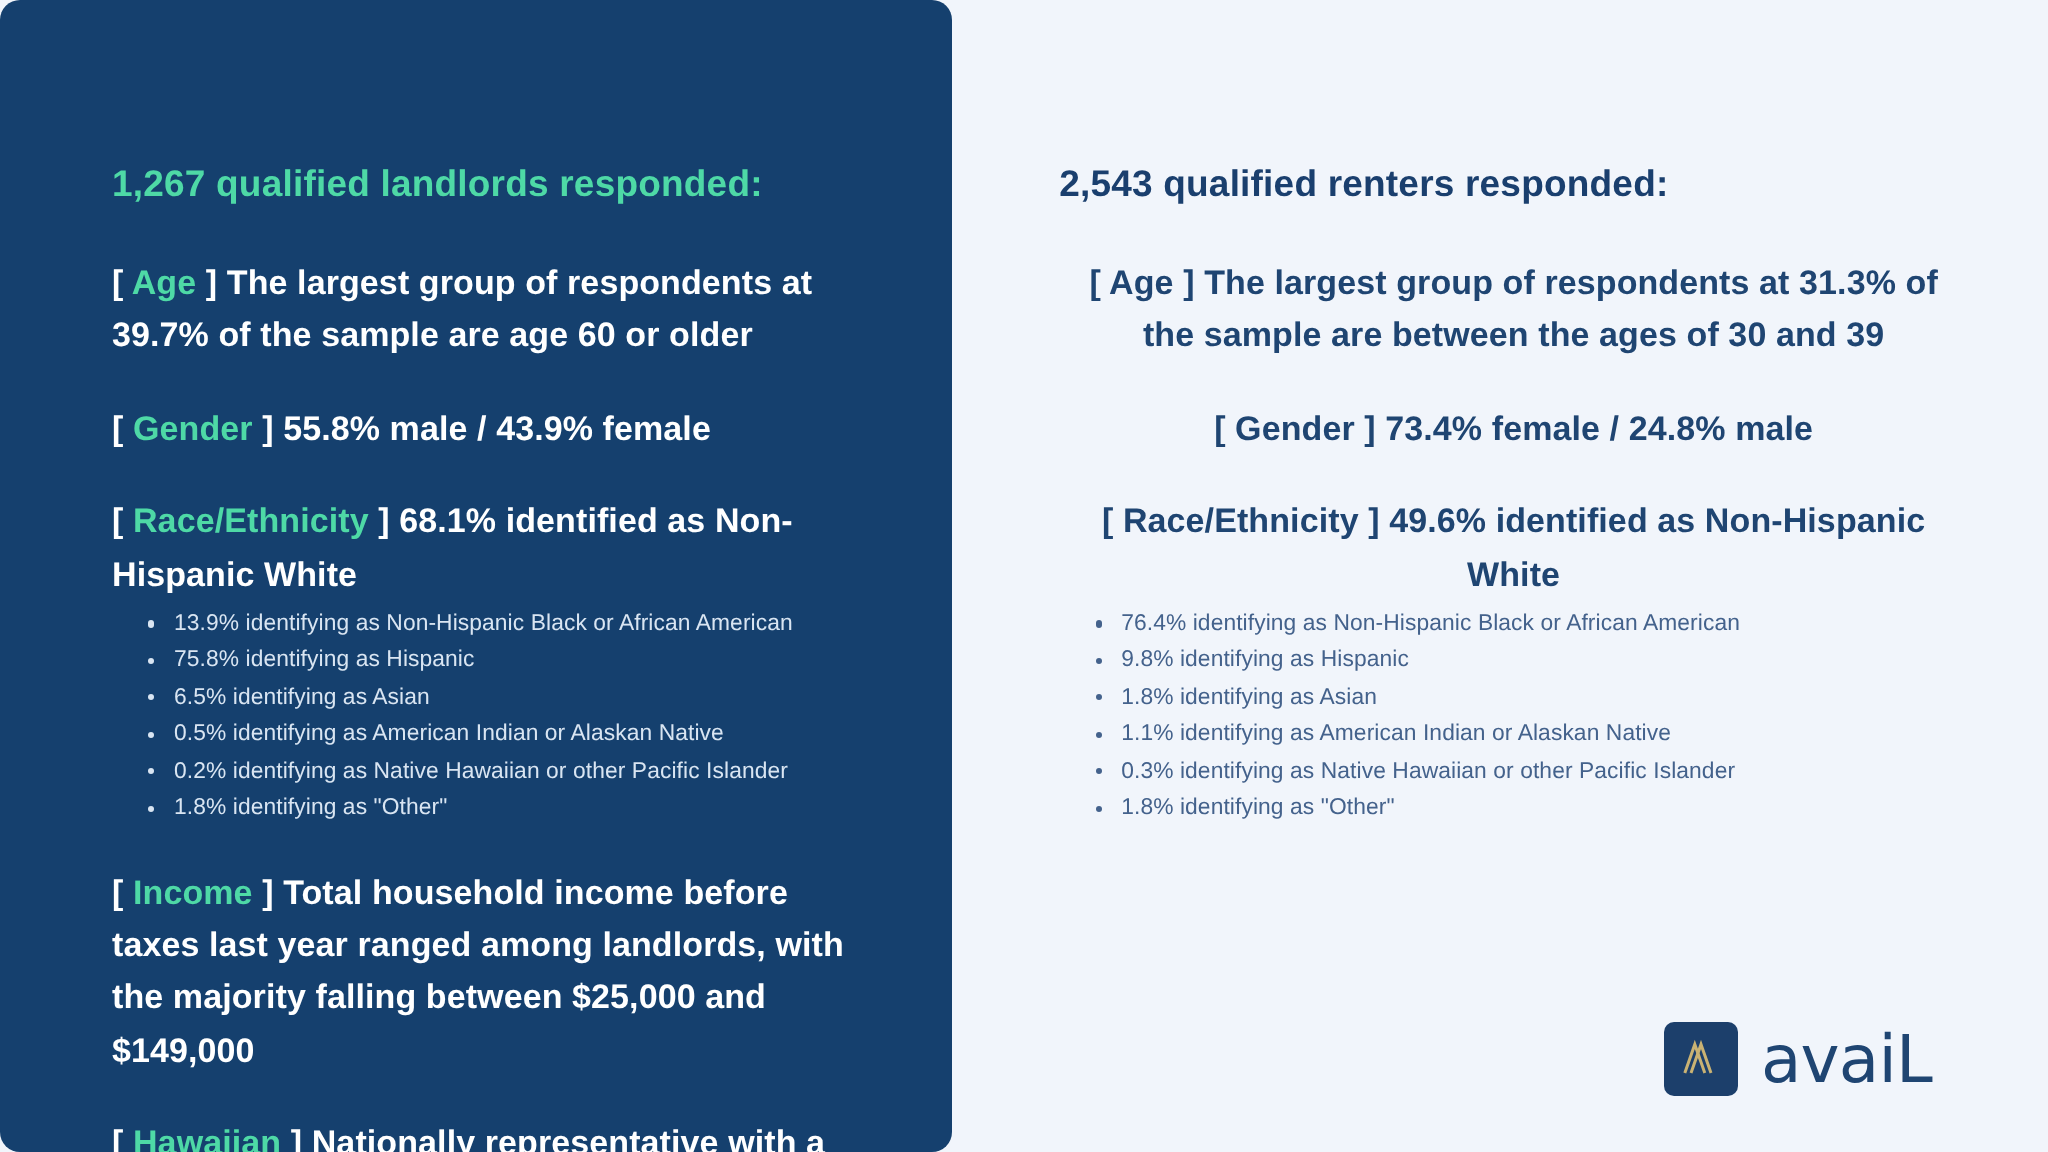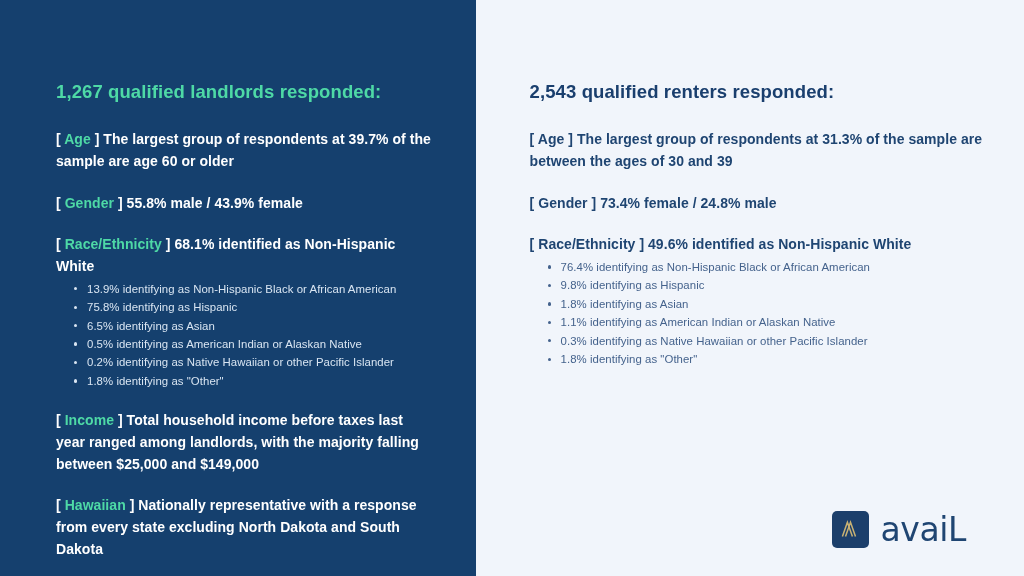--- a/index.html
+++ b/index.html
@@ -19,20 +19,21 @@
     overflow: hidden;
     display: flex;
     background: #f1f5fb;
   }
 
   
   .panel {
     position: relative;
     height: 100%;
     box-sizing: border-box;
+    border-radius: 10px;
   }
   .panel-left {
     width: 512px;
     background: #15406e;
     padding: 80px 40px 0 56px;
   }
   .panel-right {
     width: 592px;
     background: #f1f5fb;
     padding: 80px 40px 0 54px;
@@ -47,28 +48,28 @@
     line-height: 1.25;
   }
   .panel-left .headline { color: #4ed9a6; }
   .panel-right .headline { color: #1a3f6e; }
 
   
   .stat-block { margin-bottom: 20px; }
   .stat-block:last-of-type { margin-bottom: 0; }
 
   .stat-line {
-    font-size: 14px;
+    font-size: 17px;
     font-weight: bold;
     line-height: 1.55;
     margin: 0;
     letter-spacing: 0.05px;
   }
   .panel-left .stat-line { color: #ffffff; }
-  .panel-right .stat-line { color: #1f4572; }
+  .panel-right .stat-line { color: #1f4572; text-align: center; }
 
   .bracket { font-weight: bold; }
   .panel-left .bracket { color: #ffffff; }
   .panel-right .bracket { color: #1f4572; }
 
   .tag { font-weight: bold; }
   .panel-left .tag { color: #4ed9a6; }
   .panel-right .tag { color: #1f4572; }
 
   

